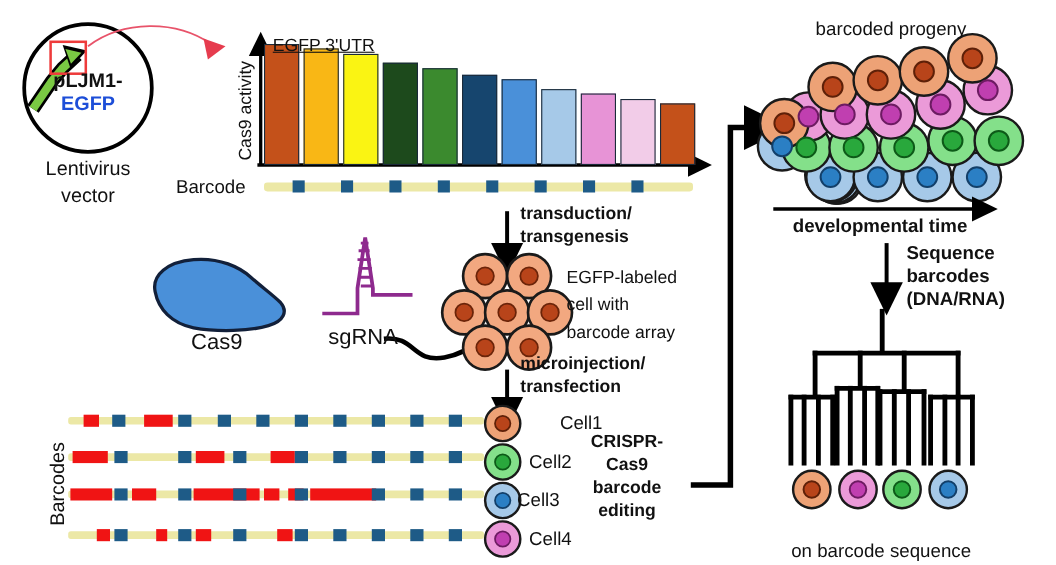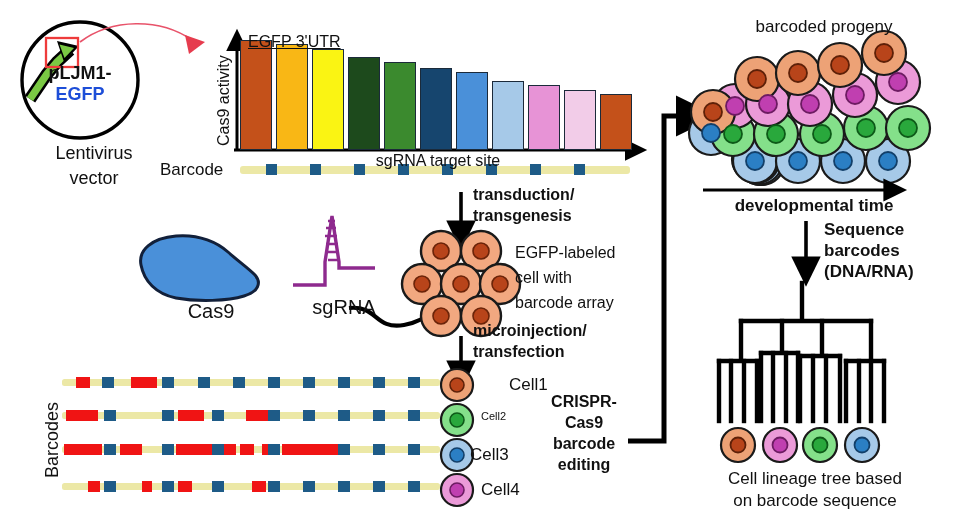--- a/index.html
+++ b/index.html
@@ -1,21 +1,21 @@
 <!DOCTYPE html>
 <html><head>
 <meta charset="utf-8">
 <style>
   html,body{margin:0;padding:0;background:#ffffff;}
   body{width:960px;height:514px;position:relative;overflow:hidden;
        font-family:"Liberation Sans","DejaVu Sans",sans-serif;color:#111;}
   .stage{position:absolute;left:0;top:0;width:960px;height:514px;}
   .lbl{position:absolute;white-space:nowrap;line-height:1.12;}
   .bold{font-weight:700;}
-  .ctr{text-align:center;transform:translateX(-50%);margin-left:14px;}
+  .ctr{text-align:center;transform:translateX(-50%);}
   svg{position:absolute;left:0;top:0;width:960px;height:514px;overflow:visible;}
   .vert{transform-origin:0 0;}
 </style>
 </head>
 <body>
 
 <div class="stage">
 
   <svg viewBox="0 0 960 514">
     <defs>
@@ -322,52 +322,50 @@
       <div style="flex: 1 1 0px; height: 50%; background: rgb(196, 81, 26); border: 1.6px solid rgb(27, 42, 58);"></div>
     </div>
 
   <div class="lbl bold" style="left:80px;top:63px;transform:translateX(-50%);font-size:18px;">pLJM1-</div>
   <div class="lbl bold" style="left:80px;top:84px;transform:translateX(-50%);font-size:18px;color:#1d4ed8;">EGFP</div>
   <div class="lbl ctr" style="left:80px;top:143px;font-size:18px;">Lentivirus</div>
   <div class="lbl ctr" style="left:80px;top:168px;font-size:18px;">vector</div>
 
   <div class="lbl" style="left:248px;top:33px;font-size:16px;text-decoration:underline;">EGFP 3'UTR</div>
   <div class="lbl vert" style="left:215px;top:146px;font-size:16px;transform:rotate(-90deg);">Cas9 activity</div>
-  <div class="lbl ctr" style="left:424px;top:152px;font-size:16px;">sgRNA target site</div>
 
   <div class="lbl" style="left:160px;top:160px;font-size:17px;">Barcode</div>
 
   <div class="lbl bold" style="left:473px;top:186px;font-size:16px;">transduction/</div>
   <div class="lbl bold" style="left:473px;top:207px;font-size:16px;">transgenesis</div>
 
   <div class="lbl ctr" style="left:197px;top:300px;font-size:20px;">Cas9</div>
   <div class="lbl ctr" style="left:330px;top:296px;font-size:20px;">sgRNA</div>
 
   <div class="lbl" style="left:515px;top:244px;font-size:16px;text-align:center;">EGFP-labeled</div>
   <div class="lbl" style="left:515px;top:269px;font-size:16px;">cell with</div>
   <div class="lbl" style="left:515px;top:294px;font-size:16px;">barcode array</div>
 
   <div class="lbl bold" style="left:473px;top:322px;font-size:16px;">microinjection/</div>
   <div class="lbl bold" style="left:473px;top:343px;font-size:16px;">transfection</div>
 
   <div class="lbl" style="left:481px;top:375px;font-size:17px;margin-left:28px;">Cell1</div>
-  <div class="lbl" style="left:481px;top:410px;font-size:11px;">Cell2</div>
+  <div class="lbl" style="left:481px;top:410px;font-size:17px;">Cell2</div>
   <div class="lbl" style="left:470px;top:445px;font-size:17px;">Cell3</div>
   <div class="lbl" style="left:481px;top:480px;font-size:17px;">Cell4</div>
 
   <div class="lbl bold ctr" style="left:570px;top:393px;font-size:16px;">CRISPR-</div>
   <div class="lbl bold ctr" style="left:570px;top:414px;font-size:16px;">Cas9</div>
   <div class="lbl bold ctr" style="left:570px;top:435px;font-size:16px;">barcode</div>
   <div class="lbl bold ctr" style="left:570px;top:456px;font-size:16px;">editing</div>
 
   <div class="lbl vert" style="left:42px;top:478px;font-size:18px;transform:rotate(-90deg);">Barcodes</div>
 
   <div class="lbl ctr" style="left:810px;top:17px;font-size:17px;">barcoded progeny</div>
   <div class="lbl ctr" style="left:800px;top:196px;font-size:17px;font-weight:bold;">developmental time</div>
 
   <div class="lbl bold" style="left:824px;top:220px;font-size:17px;">Sequence</div>
   <div class="lbl bold" style="left:824px;top:241px;font-size:17px;">barcodes</div>
   <div class="lbl bold" style="left:824px;top:262px;font-size:17px;">(DNA/RNA)</div>
 
-  <div class="lbl ctr" style="left:801px;top:469px;font-size:17px;">Cell lineage tree based</div>
   <div class="lbl ctr" style="left:801px;top:491px;font-size:17px;">on barcode sequence</div>
 
 </div>
 
 </body></html>

